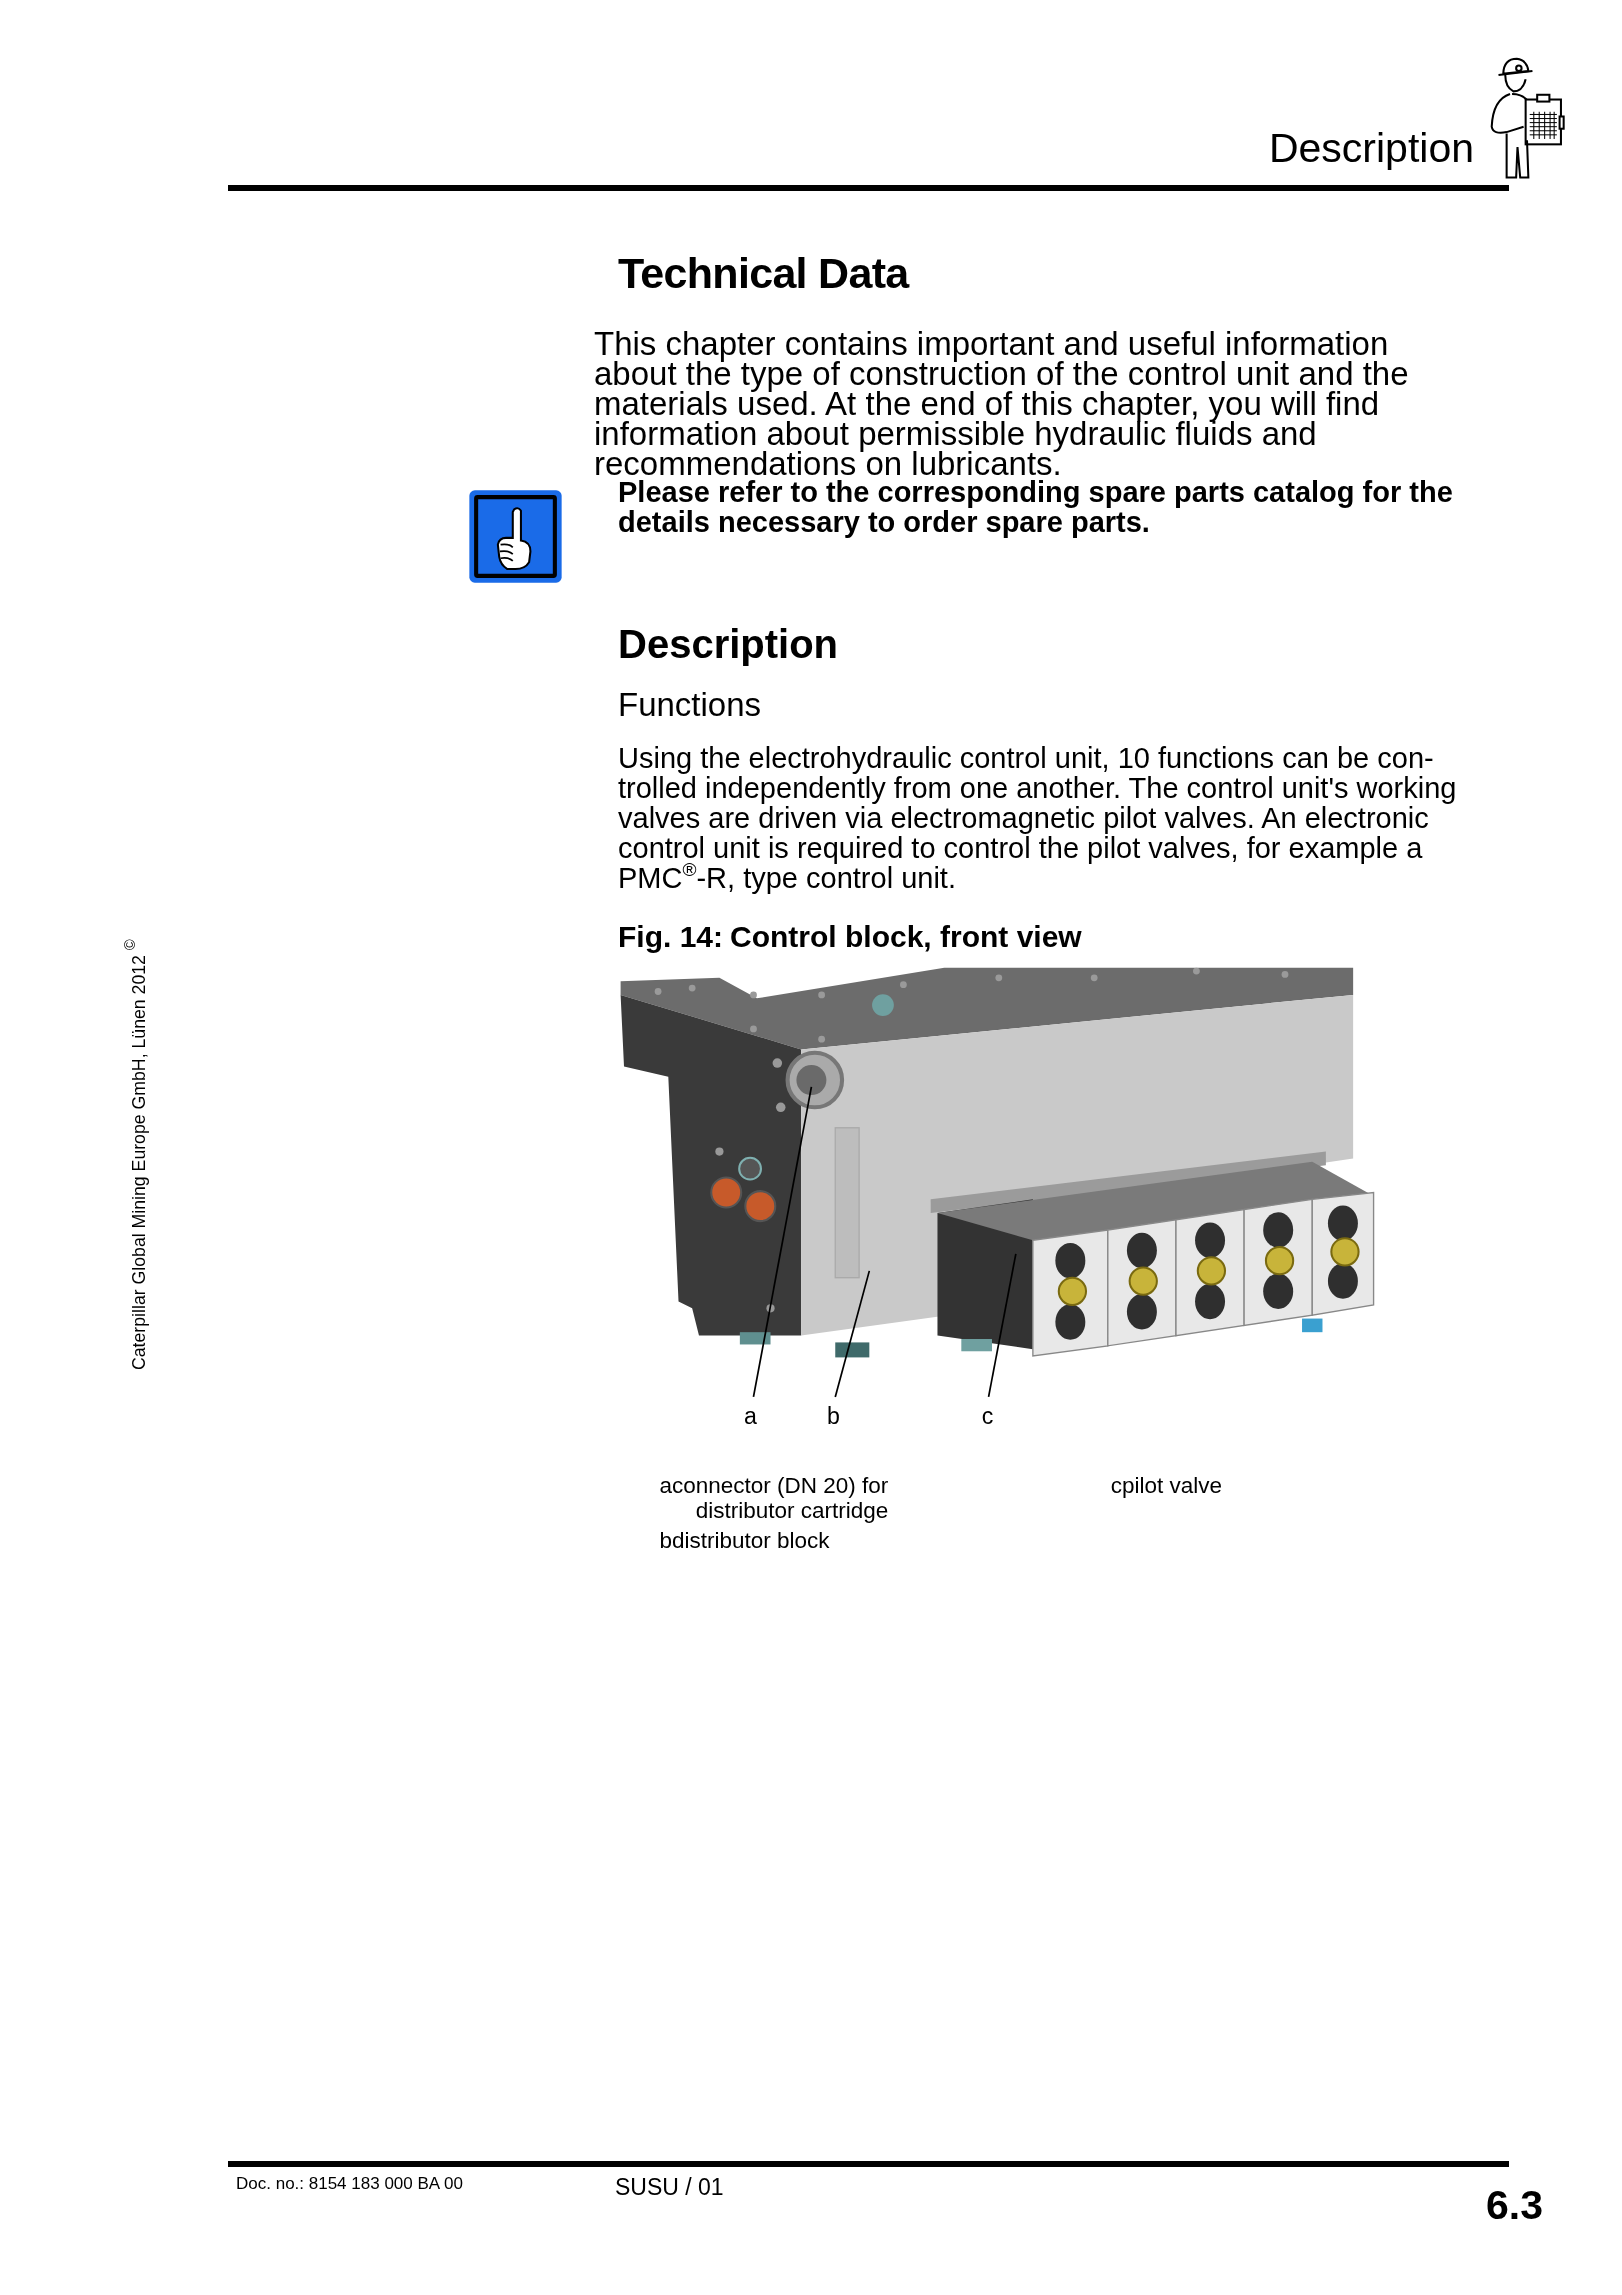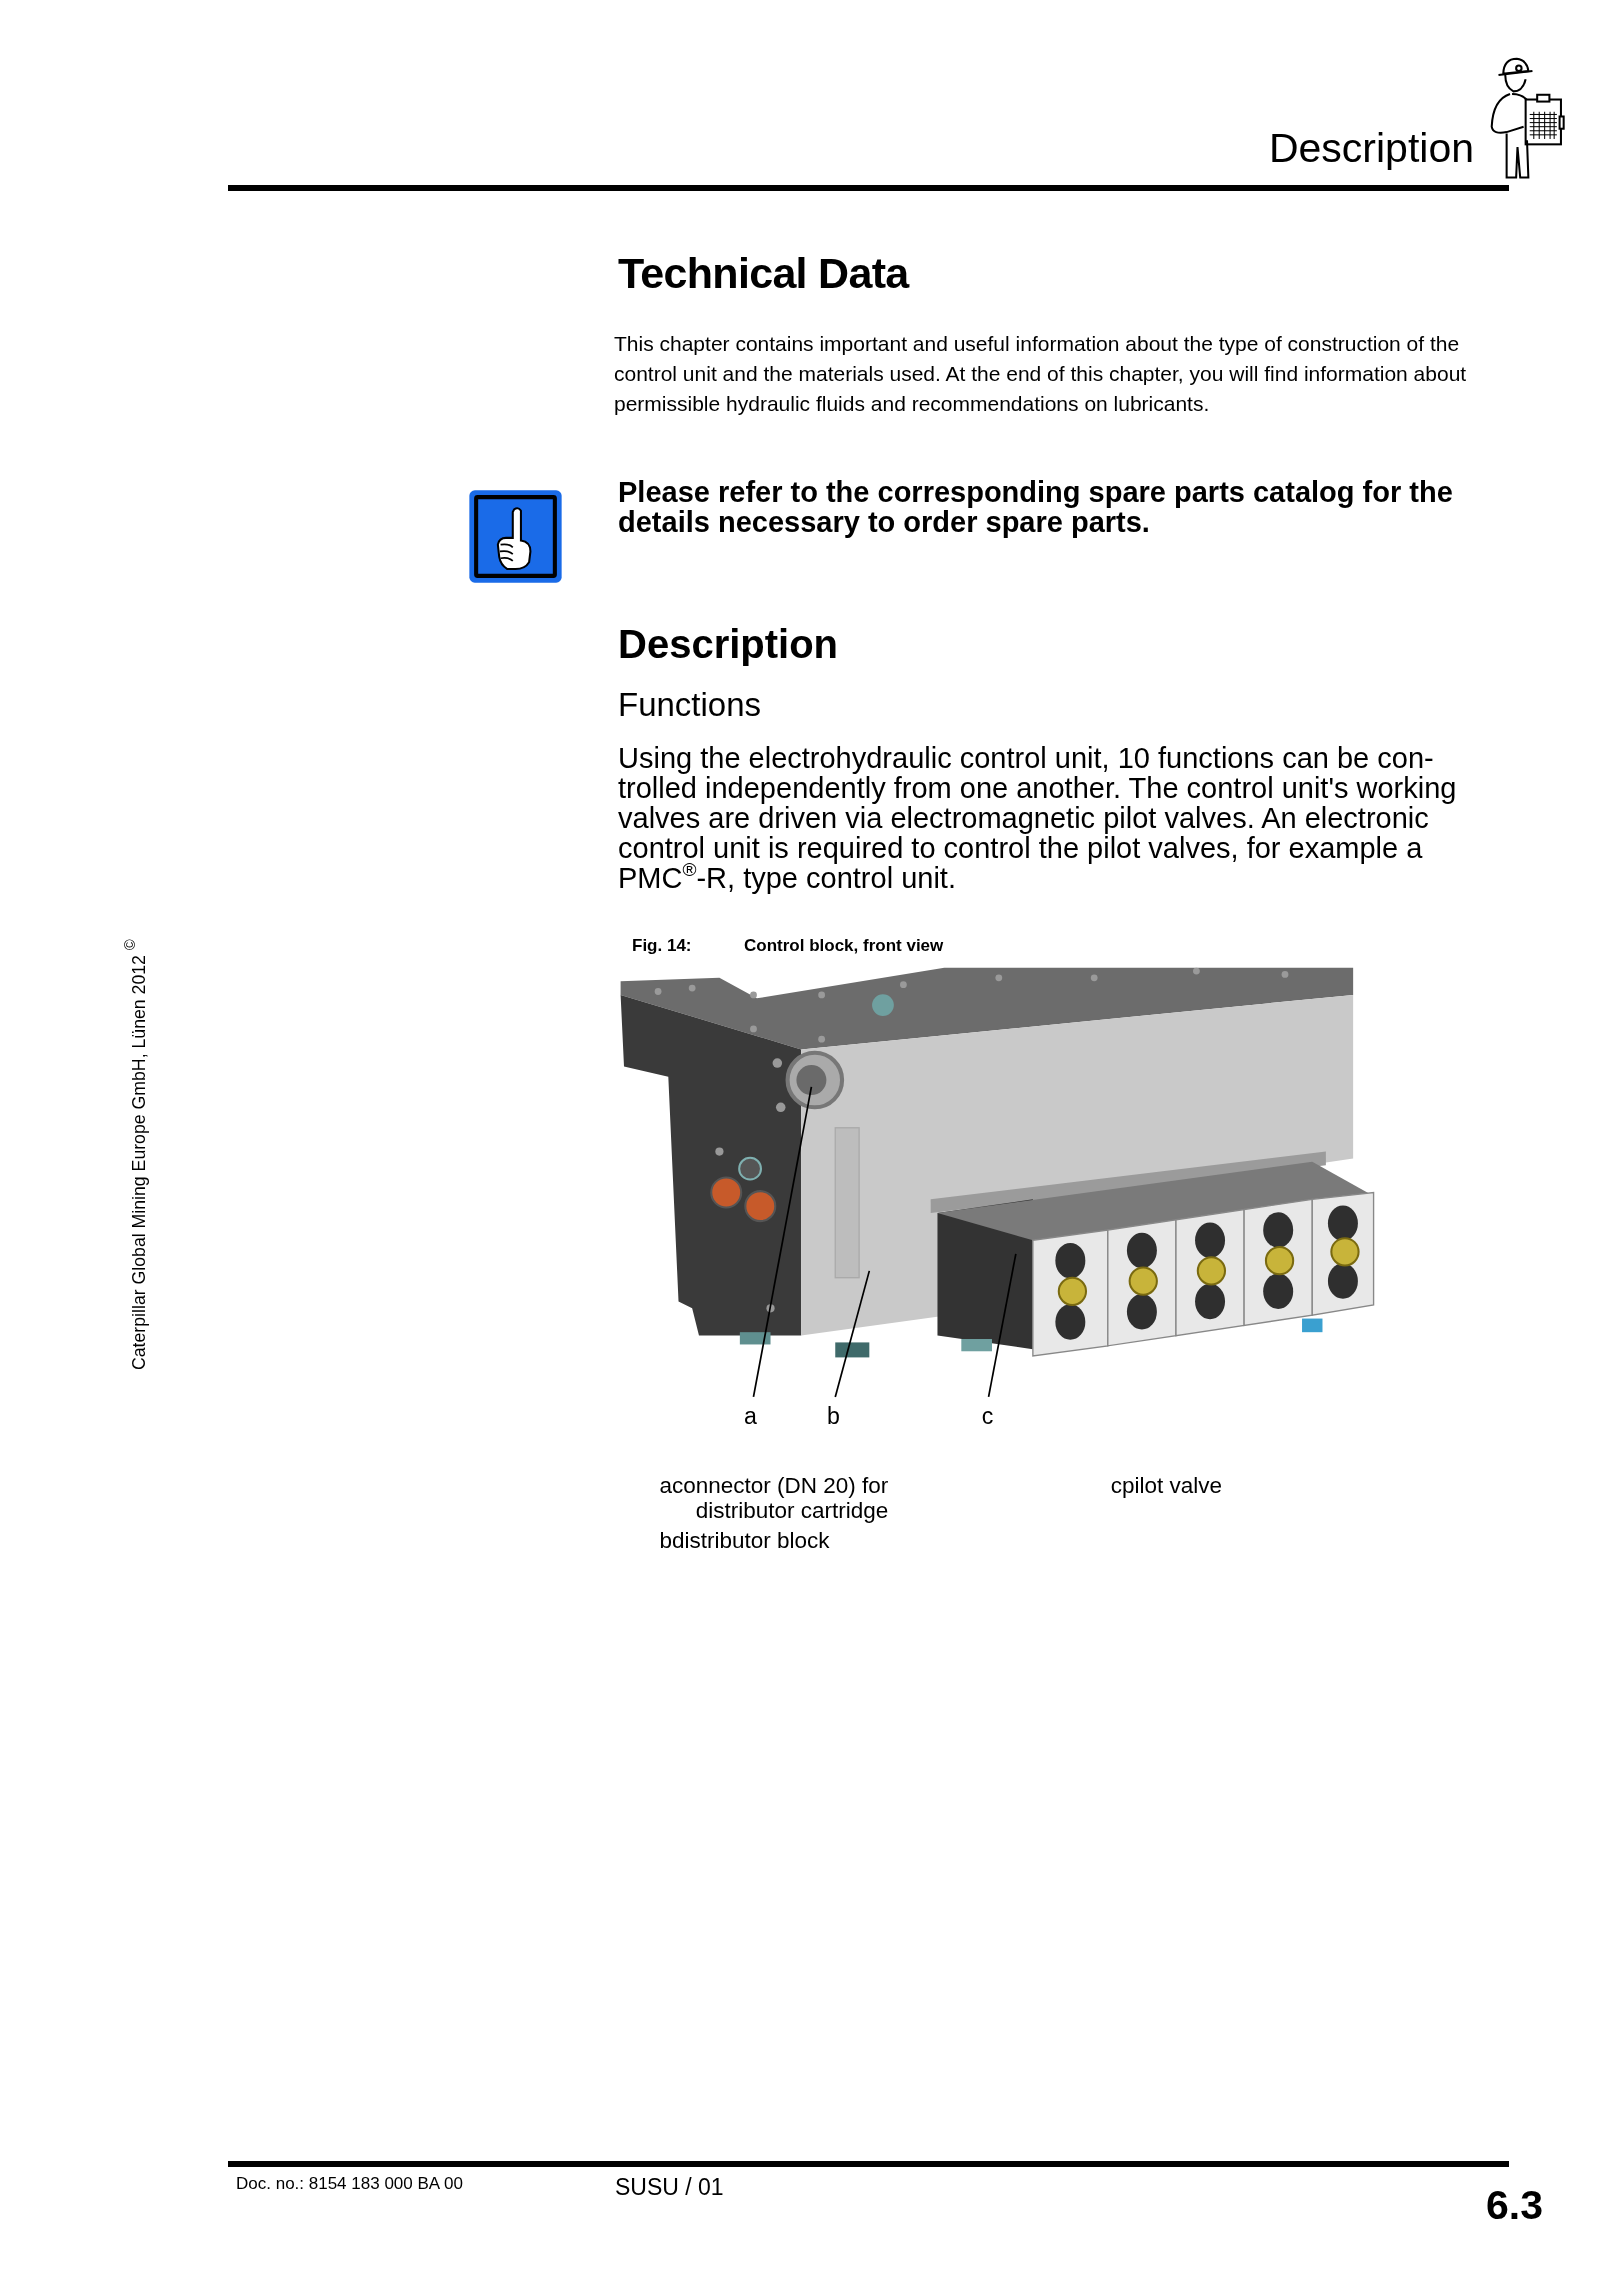--- a/index.html
+++ b/index.html
@@ -16,31 +16,31 @@
 
     
     .side-copyright {
       left: 121px; top: 1370px; transform-origin: 0 0; transform: rotate(-90deg);
       font-size: 17.7px; white-space: nowrap;
     }
     .side-copyright sup { font-size: 15px; vertical-align: 9.5px; }
 
     
     .title { left: 618px; top: 249px; font-size: 43px; font-weight: bold; letter-spacing: -0.7px; }
-    .intro { left: 614px; top: 329px; width: 879px; font-size: 21px; line-height: 30px; }
+    .intro { left: 594px; top: 329px; width: 879px; font-size: 33px; line-height: 30px; }
 
     .note-icon { left: 468px; top: 489px; width: 95px; height: 95px; }
     .note { left: 618px; top: 477px; width: 879px; font-size: 29px; line-height: 30px; font-weight: bold; }
 
     .h2 { left: 618px; top: 622px; font-size: 40px; font-weight: bold; }
     .h3 { left: 618px; top: 686px; font-size: 33px; font-weight: normal; }
     .body { left: 618px; top: 743px; width: 879px; font-size: 29px; line-height: 30px; }
     .body sup { font-size: 19px; line-height: 0; vertical-align: 12.3px; }
 
-    .caption { left: 632px; top: 920px; font-size: 17px; font-weight: bold; margin-top: 16px; }
+    .caption { left: 618px; top: 920px; font-size: 30px; font-weight: bold; }
     .caption .num { display: inline-block; width: 112px; }
 
     .figure { left: 617px; top: 954px; width: 859px; height: 477px; }
     .callout { font-size: 34px; }
 
     .legend { left: 641px; top: 1474px; font-size: 22.5px; line-height: 24.5px; }
     .legend .item { position: absolute; white-space: nowrap; text-align: right; }
     .legend .key { display: inline-block; width: 31px; }
     .legend .cont { padding-left: 31px; }
 

